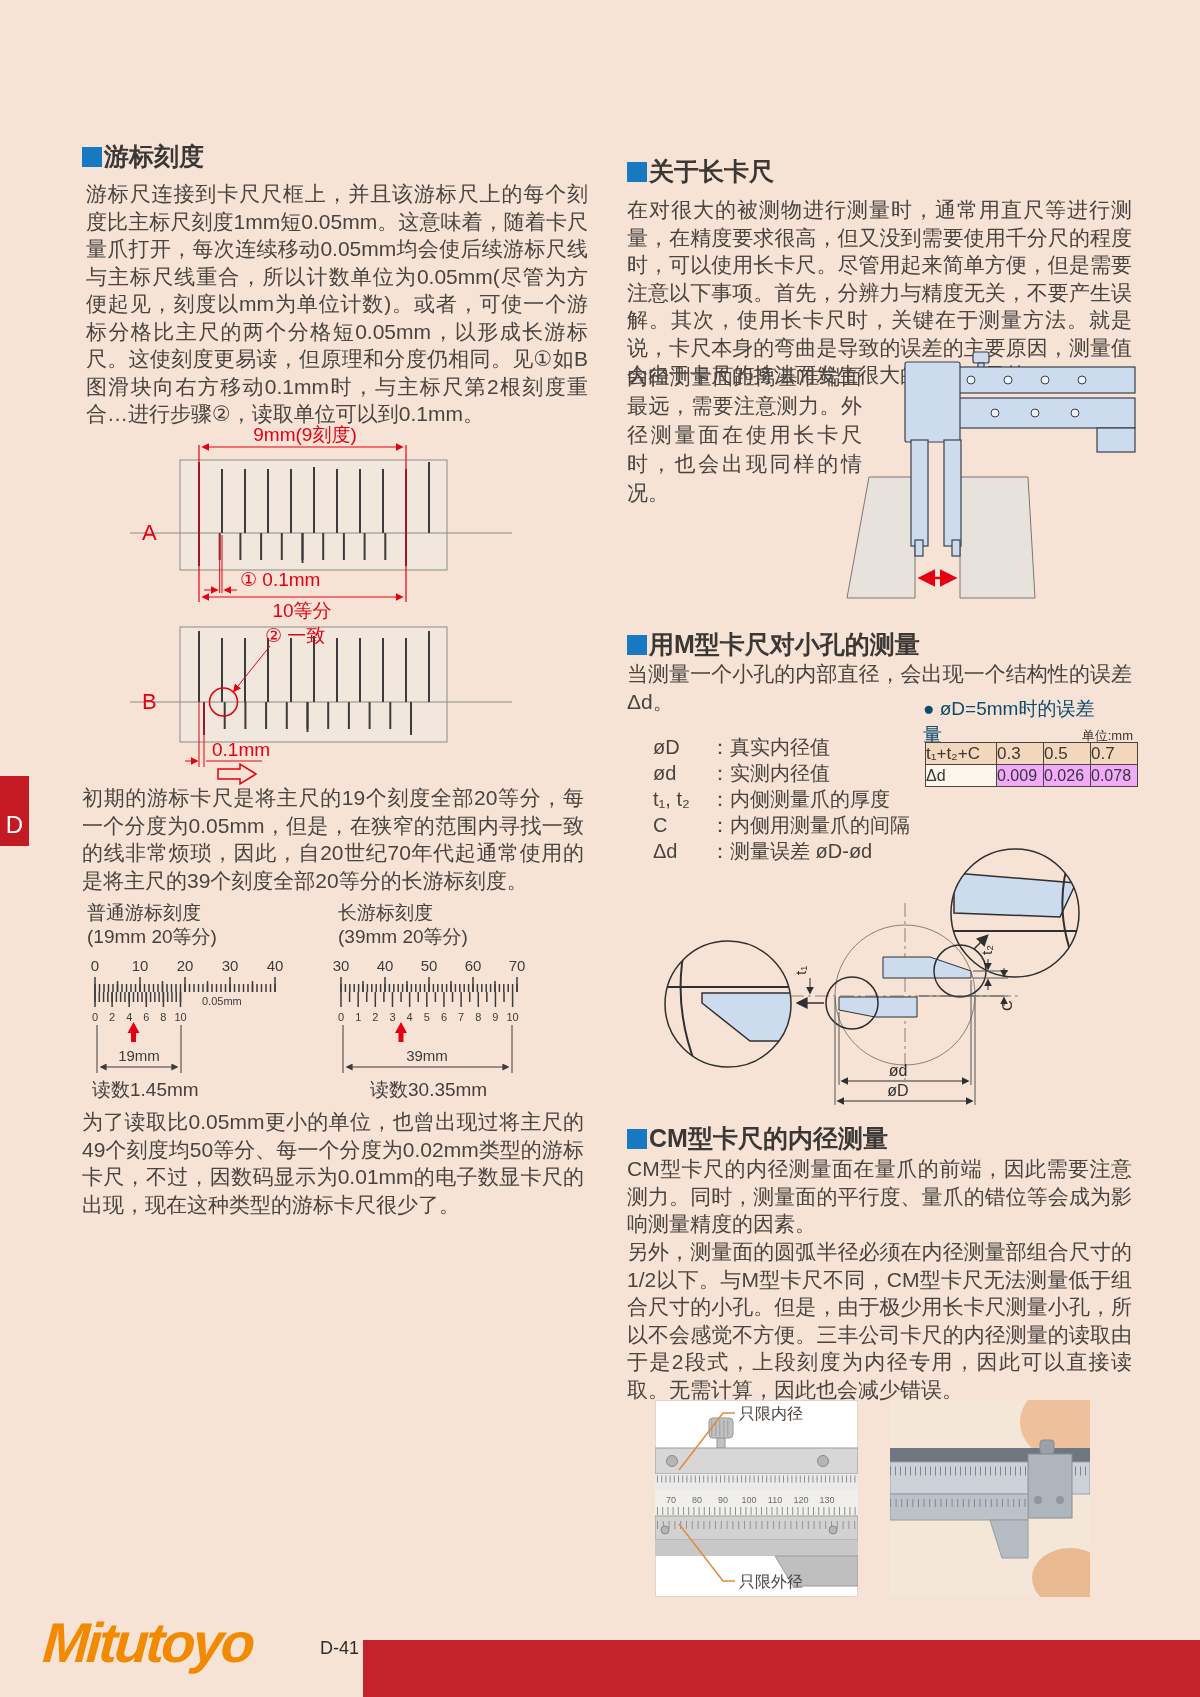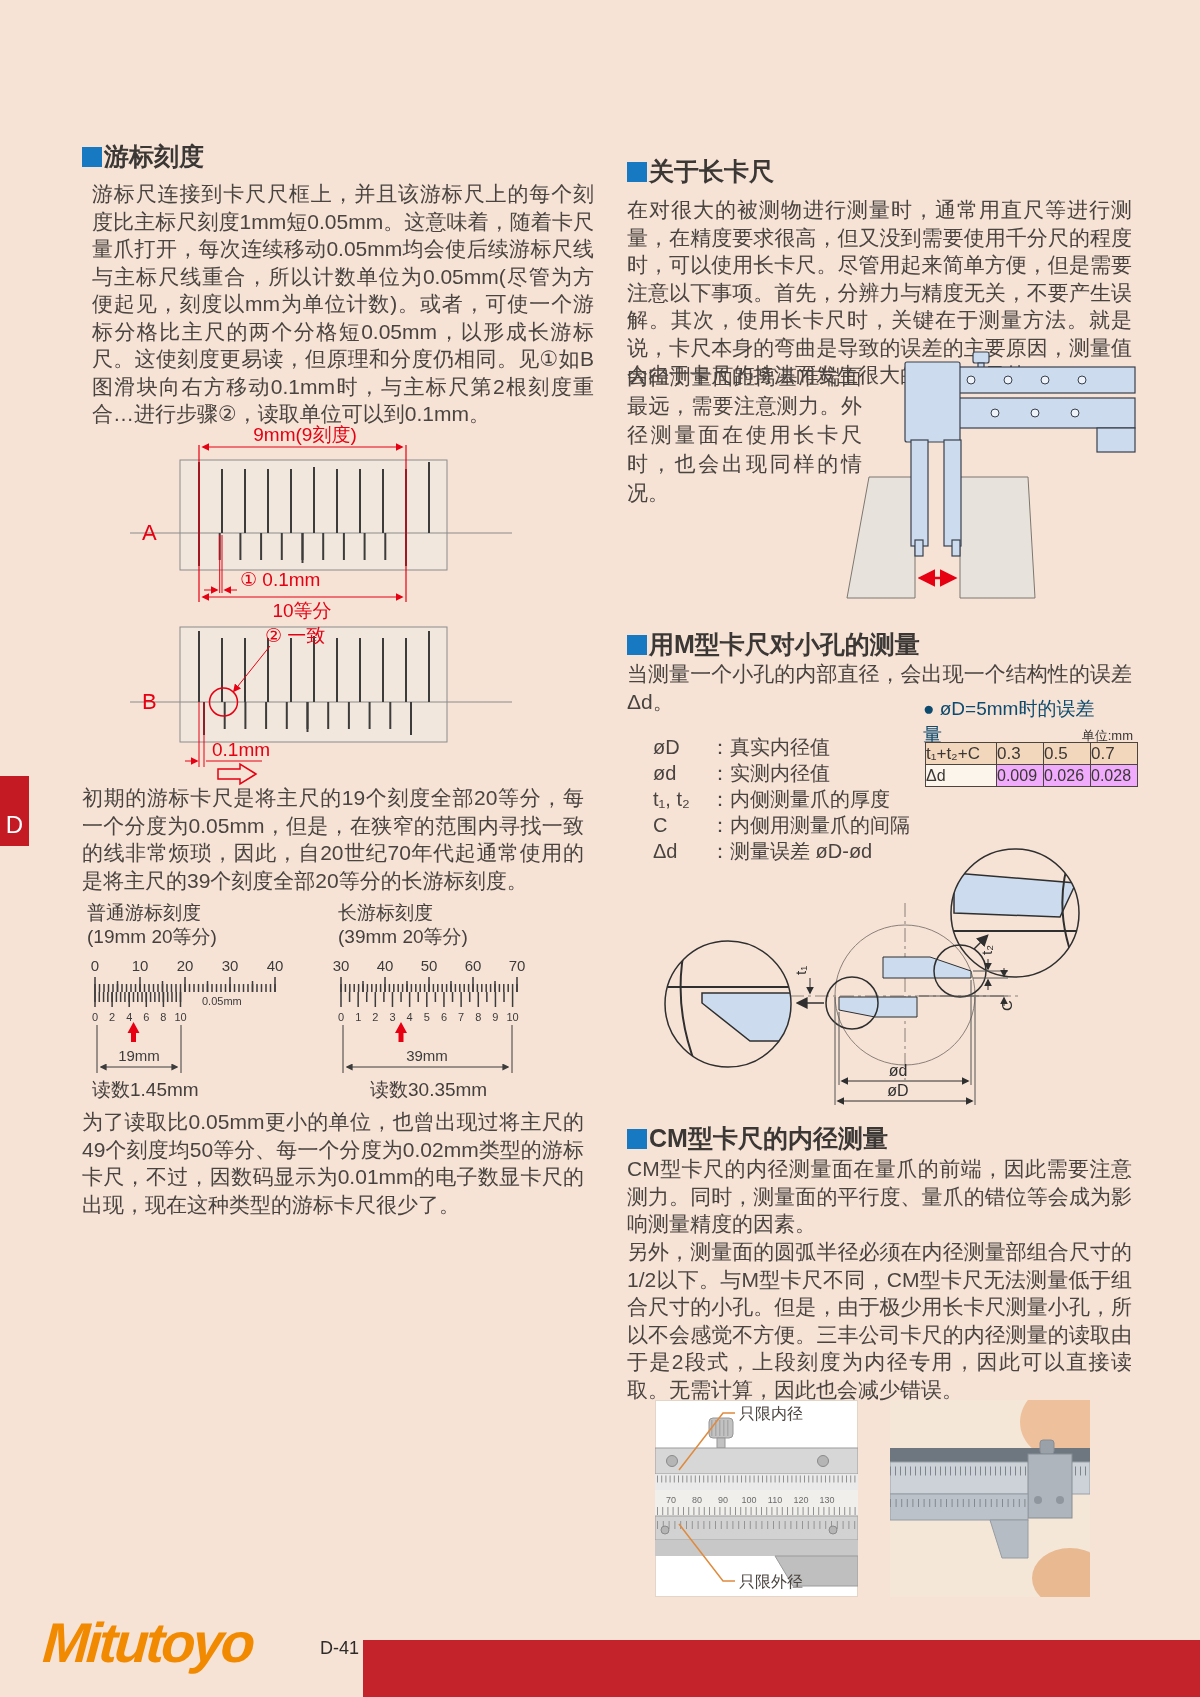--- a/index.html
+++ b/index.html
@@ -46,21 +46,21 @@
 
   <div class="dtab">
     <span>D</span>
   </div>
 
   <div class="sec" style="left:82px; top:140px;">
     <span class="sq"></span>
     <span>游标刻度</span>
   </div>
 
-  <div class="para" style="left:92px; top:180px; width:502px;">游标尺连接到卡尺尺框上，并且该游标尺上的每个刻度比主标尺刻度1mm短0.05mm。这意味着，随着卡尺量爪打开，每次连续移动0.05mm均会使后续游标尺线与主标尺线重合，所以计数单位为0.05mm(尽管为方便起见，刻度以mm为单位计数)。或者，可使一个游标分格比主尺的两个分格短0.05mm，以形成长游标尺。这使刻度更易读，但原理和分度仍相同。见①如B图滑块向右方移动0.1mm时，与主标尺第2根刻度重合…进行步骤②，读取单位可以到0.1mm。</div>
+  <div class="para" style="left:86px; top:180px; width:502px;">游标尺连接到卡尺尺框上，并且该游标尺上的每个刻度比主标尺刻度1mm短0.05mm。这意味着，随着卡尺量爪打开，每次连续移动0.05mm均会使后续游标尺线与主标尺线重合，所以计数单位为0.05mm(尽管为方便起见，刻度以mm为单位计数)。或者，可使一个游标分格比主尺的两个分格短0.05mm，以形成长游标尺。这使刻度更易读，但原理和分度仍相同。见①如B图滑块向右方移动0.1mm时，与主标尺第2根刻度重合…进行步骤②，读取单位可以到0.1mm。</div>
 
   <svg class="abs" style="left:100px; top:395px;" width="440" height="228" viewBox="0 0 440 228">
     <defs>
       <marker id="mA" viewBox="0 0 10 10" refX="8" refY="5" markerWidth="8" markerHeight="8" orient="auto-start-reverse">
         <path d="M0,0L10,5L0,10z" fill="#e60012"></path>
       </marker>
     </defs>
     <rect x="80" y="65" width="267" height="110" fill="#f2e7dd" stroke="#8b8b8b"></rect>
     <line x1="30" y1="138" x2="412" y2="138" stroke="#8b8b8b"></line>
     <g>
@@ -261,21 +261,21 @@
         <tr class="hd">
       <td>t₁+t₂+C</td>
       <td>0.3</td>
       <td>0.5</td>
       <td>0.7</td>
     </tr>
     <tr class="vl">
       <td>Δd</td>
       <td>0.009</td>
       <td>0.026</td>
-      <td>0.028</td>
+      <td>0.078</td>
     </tr>
   </tbody>
     </table>
 
   <div class="legend">
     <div class="leg-row">
       <span class="leg-sym">øD</span>
       <span class="leg-desc">：真实内径值</span>
     </div>
     <div class="leg-row">

